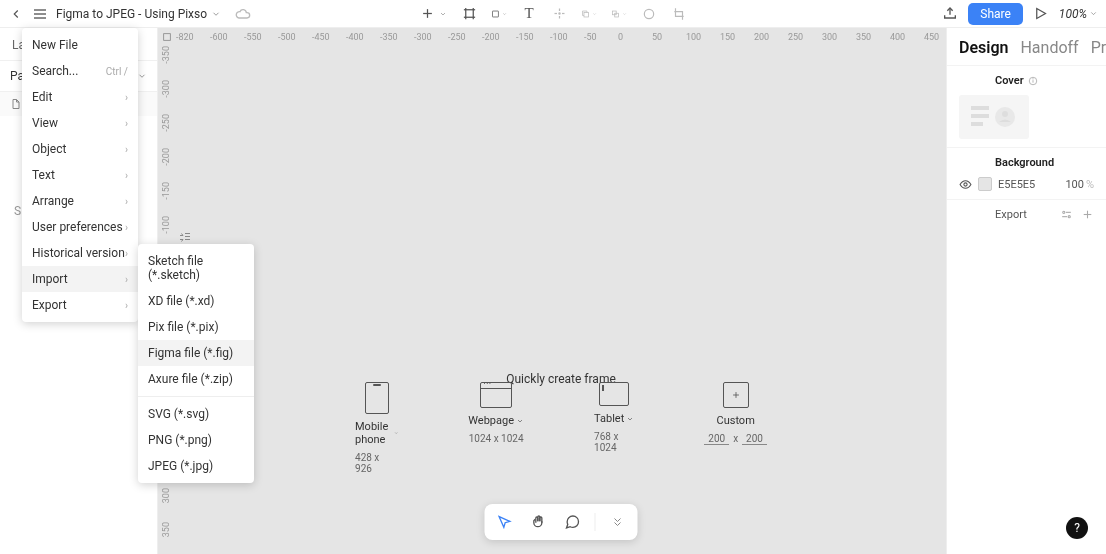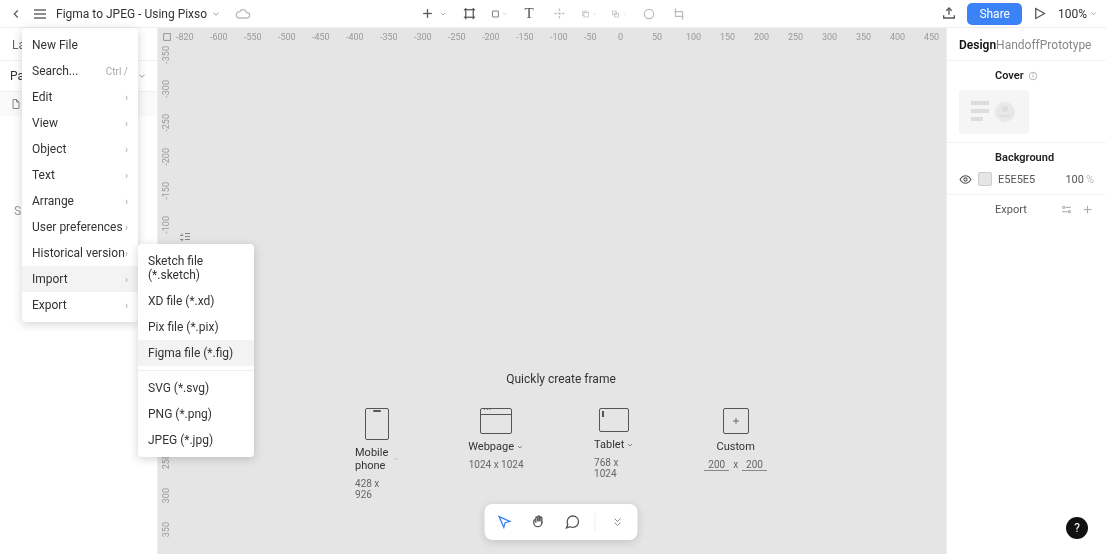--- a/index.html
+++ b/index.html
@@ -6,21 +6,21 @@
   body { width:1106px; height:554px; background:#fff; position:relative; overflow:hidden; font-size:12px; color:#333;}
   
   
   .topbar { position:absolute; top:0; left:0; right:0; height:28px; display:flex; align-items:center; padding:0 8px; border-bottom:1px solid #eee;}
   .tb-left { display:flex; align-items:center; gap:8px;}
   .tb-left svg {display:block;}
   .filename { font-size:12px; color:#333; display:flex; align-items:center; gap:4px;}
   .tb-center { position:absolute; left:50%; transform:translateX(-50%); display:flex; align-items:center; gap:14px;}
   .tb-right { position:absolute; right:8px; display:flex; align-items:center; gap:10px;}
   .share-btn { background:#3b82f6; color:#fff; border-radius:5px; padding:4px 12px; font-size:12px; border:none; cursor:pointer;}
-  .zoom { font-size:12px; color:#333; display:flex; align-items:center; gap:2px;}
+  .zoom { font-size:12px; color:#333; display:flex; align-items:center; gap:2px;font-style:italic;}
   
   .ico { width:16px; height:16px; display:flex; align-items:center; justify-content:center; color:#555;}
   .ico.dim{color:#bbb;}
   
   
   .left-col { position:absolute; top:28px; left:0; width:158px; bottom:0; background:#fff; border-right:1px solid #eee;}
   .tabs { display:flex; gap:12px; padding:10px 12px 8px; font-size:12px; color:#666; border-bottom:1px solid #f0f0f0;}
   .pagesrow { display:flex; align-items:center; justify-content:space-between; padding:8px 10px; border-bottom:1px solid #f0f0f0;}
   .pagerow { display:flex; align-items:center; gap:6px; padding:6px 10px; background:#fafafa;}
   .layersearch{position:absolute; left:0; bottom:336px; display:flex; gap:6px; padding:0 8px; color:#999; width:20px;}
@@ -28,21 +28,21 @@
   
   .canvas { position:absolute; top:28px; left:158px; right:160px; bottom:0; background:#e5e5e5; overflow:hidden;}
   .ruler-h { position:absolute; top:0; left:18px; right:0; height:18px; background:#e5e5e5; font-size:9px; color:#999; }
   .ruler-h span{position:absolute; top:4px;}
   .ruler-v { position:absolute; top:18px; left:0; bottom:0; width:18px; background:#e5e5e5; font-size:9px; color:#999;}
   .ruler-v span{position:absolute; left:3px; writing-mode:vertical-rl; transform:rotate(180deg);}
   .ruler-corner{position:absolute;top:0;left:0;width:18px;height:18px;background:#e5e5e5;display:flex;align-items:center;justify-content:center;}
   .canvas-inner{position:absolute; top:18px; left:18px; right:0; bottom:0;}
   
   .quick-title{ position:absolute; left:50%; transform:translateX(-50%); top:326px; font-size:12px; color:#333;}
-  .frames{ position:absolute; top:362px; left:50%; transform:translateX(-50%); display:flex; gap:70px; }
+  .frames{ position:absolute; top:336px; left:50%; transform:translateX(-50%); display:flex; gap:70px; }
   .frame-opt{ display:flex; flex-direction:column; align-items:center; gap:6px; font-size:11px; color:#333;}
   .frame-icon{ width:24px; height:32px; border:1.5px solid #555; border-radius:2px; position:relative;}
   .frame-icon.phone::before{content:""; position:absolute; top:1px; left:50%; transform:translateX(-50%); width:8px; height:1.5px; background:#555; border-radius:1px;}
   .frame-icon.web{ width:32px; height:26px;}
   .frame-icon.web::before{content:""; position:absolute; top:0; left:0; right:0; height:5px; border-bottom:1.5px solid #555;}
   .frame-icon.web::after{content:"⋯"; position:absolute; top:-4px; left:2px; font-size:8px; color:#555;}
   .frame-icon.tablet{ width:30px; height:24px;}
   .frame-icon.tablet::before{content:""; position:absolute; top:2px; left:2px; width:1.5px; height:6px; background:#555;}
   .frame-icon.custom{ width:26px; height:26px; display:flex; align-items:center; justify-content:center;}
   .frame-label{display:flex; align-items:center; gap:2px;}
@@ -50,21 +50,21 @@
   .custom-dims{font-size:10px; color:#666; display:flex; gap:4px;}
   .custom-dims span.u{border-bottom:1px solid #888; padding:0 4px;}
   
   
   .float-tb{position:absolute; bottom:14px; left:50%; transform:translateX(-50%); background:#fff; border-radius:8px; box-shadow:0 2px 8px rgba(0,0,0,.15); display:flex; align-items:center; padding:6px 8px; gap:10px;}
   .ftb-item{width:24px; height:24px; display:flex; align-items:center; justify-content:center; border-radius:4px;}
   .ftb-item.active svg{stroke:#3b82f6;}
   
   
   .right-panel{ position:absolute; top:28px; right:0; width:160px; bottom:0; background:#fff; border-left:1px solid #eee; padding:0;}
-  .rp-tabs{ display:flex; gap:0; padding:10px 12px 8px; font-size:12px; color:#888;}
+  .rp-tabs{ display:flex; gap:12px; padding:10px 12px 8px; font-size:16px; color:#888;}
   .rp-tabs .active{ color:#111; font-weight:600;}
   .rp-section{ padding:8px 12px; border-top:1px solid #f3f3f3;}
   .rp-label{ font-size:11px; font-weight:600; color:#222; display:flex; align-items:center; gap:4px;margin-left:36px;}
   .cover-thumb{ margin-top:8px; width:70px; height:44px; background:#f5f5f5; border-radius:3px; display:flex; align-items:center; justify-content:center; color:#ccc; font-size:18px; font-weight:bold;}
   .bg-row{ display:flex; align-items:center; gap:6px; margin-top:8px; font-size:11px; color:#555;}
   .swatch{width:14px;height:14px;background:#e5e5e5;border:1px solid #ccc;border-radius:2px;}
   .bg-op{ margin-left:auto; display:flex; gap:2px; align-items:center;}
   
   
   .menu { position:absolute; top:28px; left:22px; width:116px; background:#fff; border-radius:4px; box-shadow:0 2px 10px rgba(0,0,0,.18); padding:4px 0; z-index:20;}
@@ -478,20 +478,23 @@
     </div>
   <div class="menu-item">
       <span>XD file (*.xd)</span>
     </div>
   <div class="menu-item">
       <span>Pix file (*.pix)</span>
     </div>
   <div class="menu-item hl">
       <span>Figma file (*.fig)</span>
     </div>
+  <div class="menu-item">
+      <span>Axure file (*.zip)</span>
+    </div>
   <div class="sep"></div>
   <div class="menu-item">
       <span>SVG (*.svg)</span>
     </div>
   <div class="menu-item">
       <span>PNG (*.png)</span>
     </div>
   <div class="menu-item">
       <span>JPEG (*.jpg)</span>
     </div>

